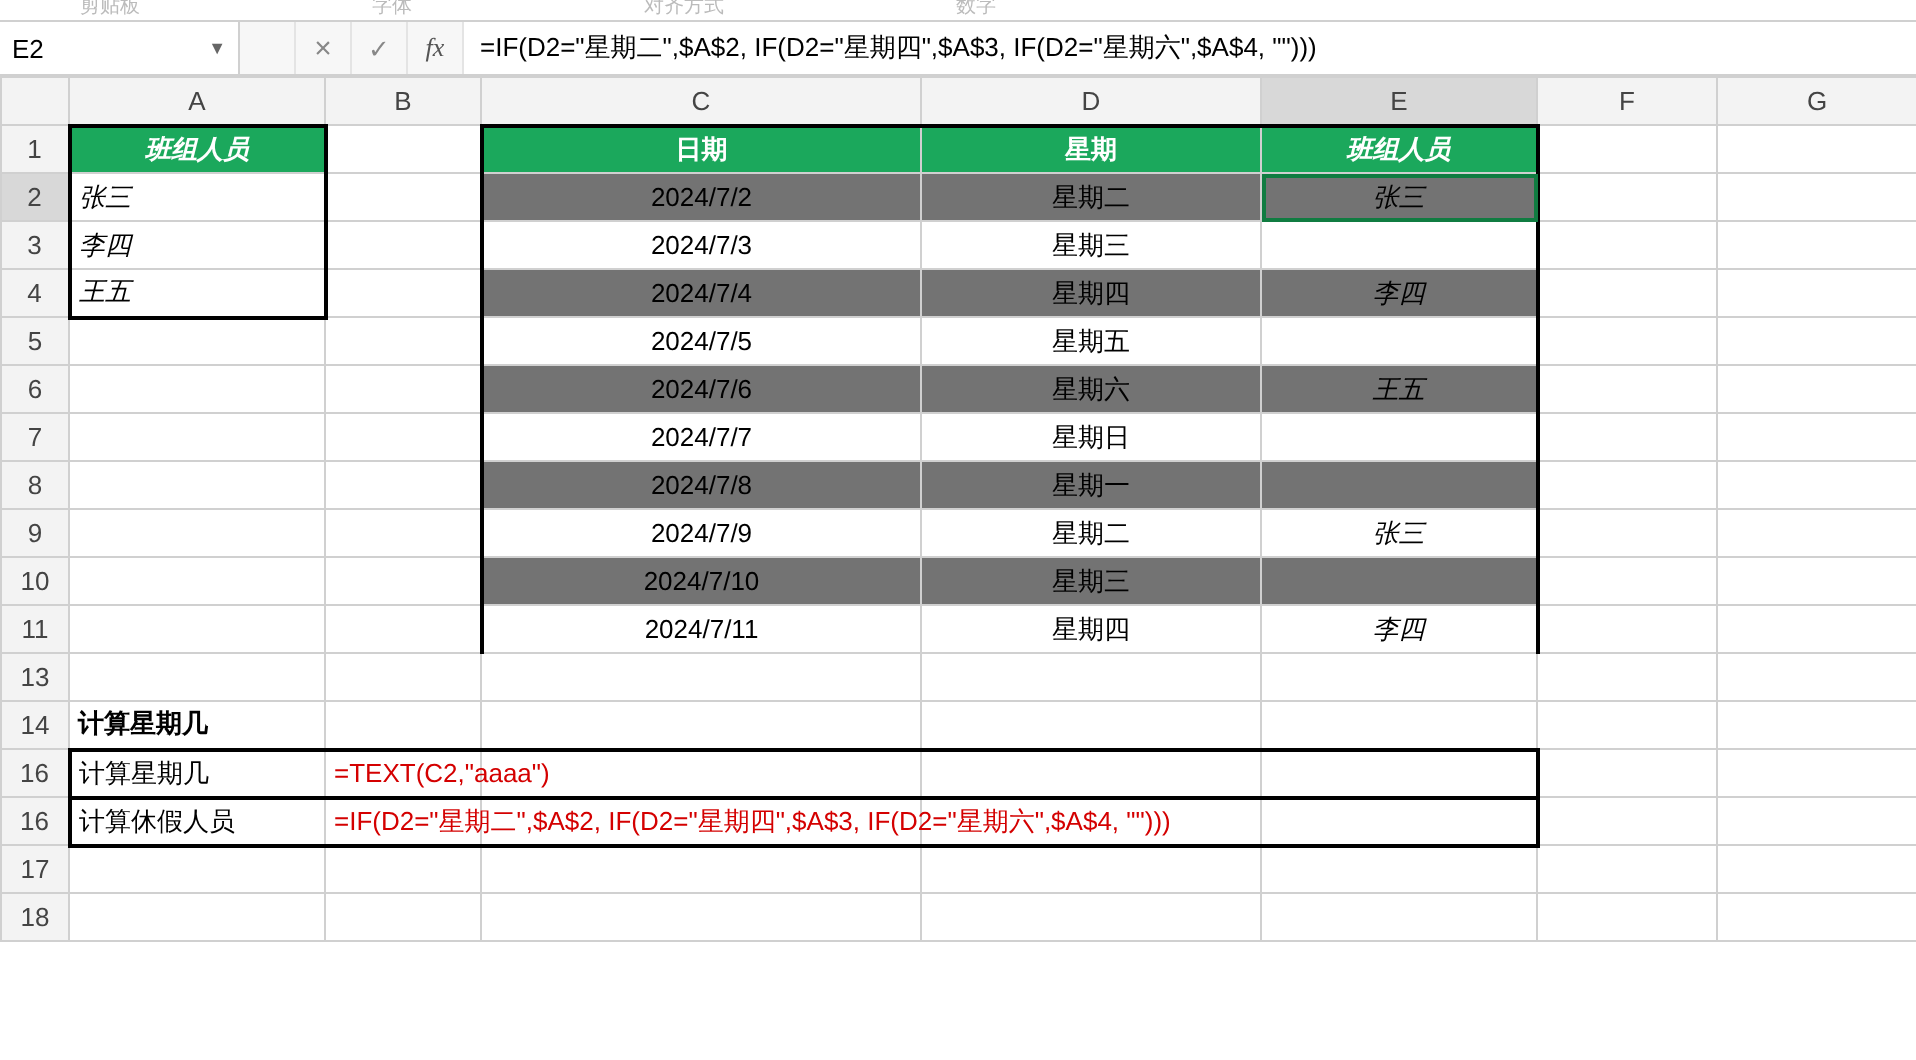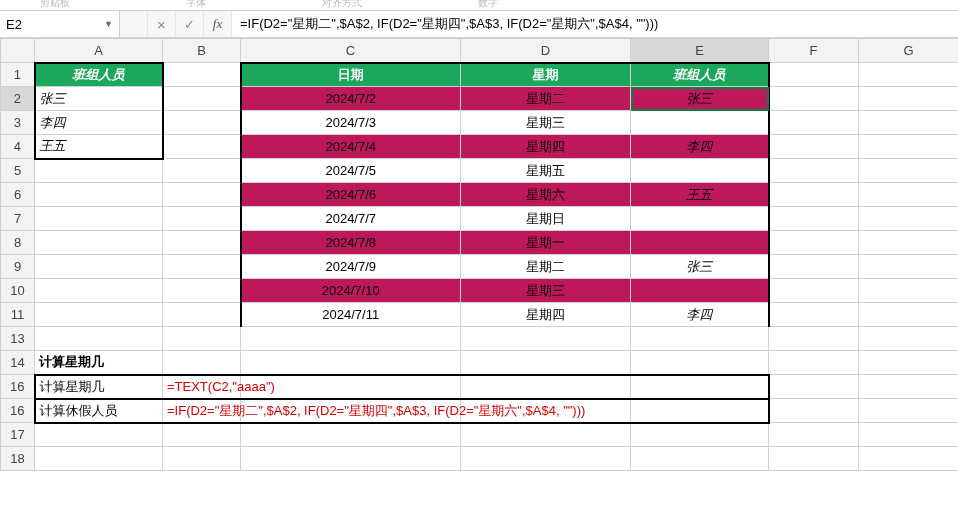--- a/index.html
+++ b/index.html
@@ -79,21 +79,21 @@
   td { background: #fff; vertical-align: middle; }
   td.left { text-align: left; }
   td.center { text-align: center; }
 
   
   .hdr-green {
     background: #1ba85c !important; color:#fff; font-weight: bold;
     text-align: center;
   }
   
-  .shade { background: #be185d; }
+  .shade { background: #737373; }
 
   
   .b-t { border-top: 2px solid #000 !important; }
   .b-b { border-bottom: 2px solid #000 !important; }
   .b-l { border-left: 2px solid #000 !important; }
   .b-r { border-right: 2px solid #000 !important; font-style: italic; }
 
   
   .active-cell {
     outline: 2px solid #107c41;

